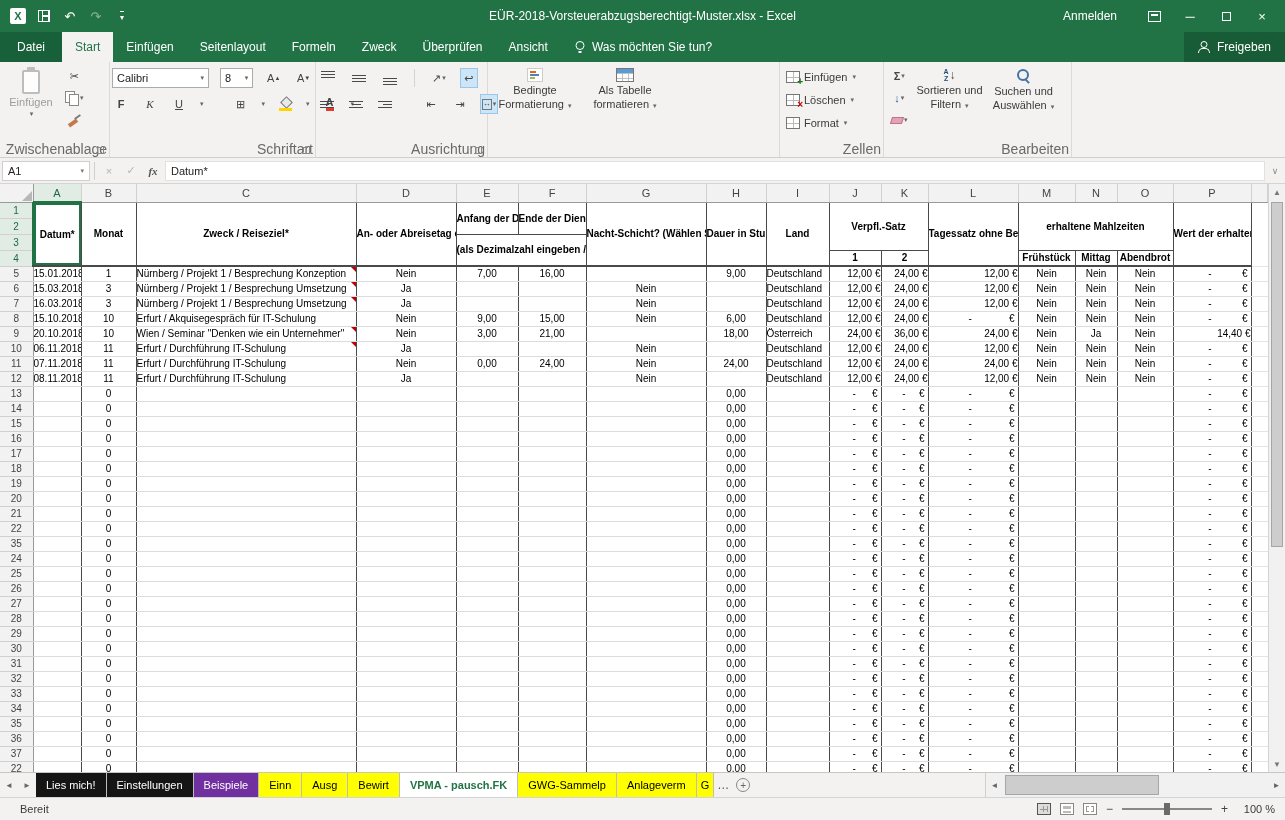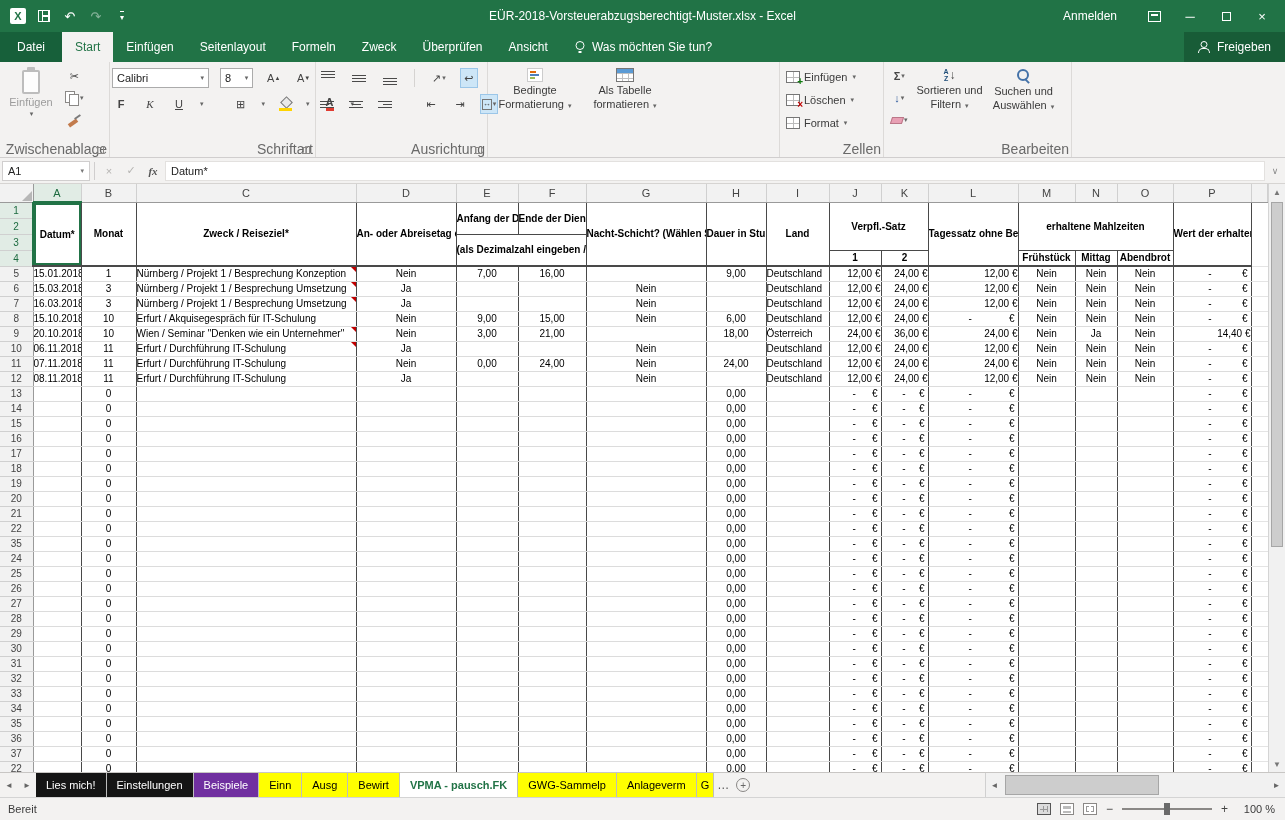--- a/index.html
+++ b/index.html
@@ -150,21 +150,21 @@
   .tmore{width:18px;display:flex;align-items:center;justify-content:center;color:#555}
   .tadd{width:22px;display:flex;align-items:center;justify-content:center}
   .tadd i{width:14px;height:14px;border:1px solid #8a8886;border-radius:50%;display:flex;align-items:center;justify-content:center;font-size:10px;color:#666;font-style:normal}
   .hscroll{margin-left:auto;width:300px;display:flex;align-items:stretch;border-left:1px solid #d0d0d0;background:#f1f1f1}
   .harrow{width:17px;display:flex;align-items:center;justify-content:center;font-size:8px;color:#666}
   .htrack{flex:1;position:relative}
   .hthumb{position:absolute;top:2px;bottom:2px;left:2px;width:58%;background:#cdcdcd;border:1px solid #a6a6a6}
 
   
   .sbar{height:23px;background:#f3f2f1;border-top:1px solid #d4d4d4;display:flex;align-items:center;flex:0 0 auto;font-size:11px;color:#3b3b3b}
-  .smode{padding-left:8px}
+  .smode{padding-left:20px}
   .sright{margin-left:auto;display:flex;align-items:center;gap:9px;padding-right:10px}
   .vic{width:14px;height:12px;border:1px solid #8a8886;display:inline-block;background:#fff;position:relative}
   .vic.on{background:#dcdcdc;border-color:#555}
   .v1::before{content:"";position:absolute;inset:2px;background:repeating-linear-gradient(to right,transparent 0 3px,#999 3px 4px),repeating-linear-gradient(to bottom,transparent 0 3px,#999 3px 4px)}
   .v2::before{content:"";position:absolute;left:2px;right:2px;top:2px;height:3px;background:#bbb}
   .v2::after{content:"";position:absolute;left:2px;right:2px;top:7px;bottom:2px;border:1px solid #bbb}
   .v3::before{content:"";position:absolute;inset:2px;border:1px dashed #999}
   .zbtn{font-size:12px;color:#444}
   .ztrack{width:90px;height:2px;background:#8a8886;position:relative}
   .ztick{position:absolute;left:50%;top:-3px;width:1px;height:8px;background:#8a8886}

